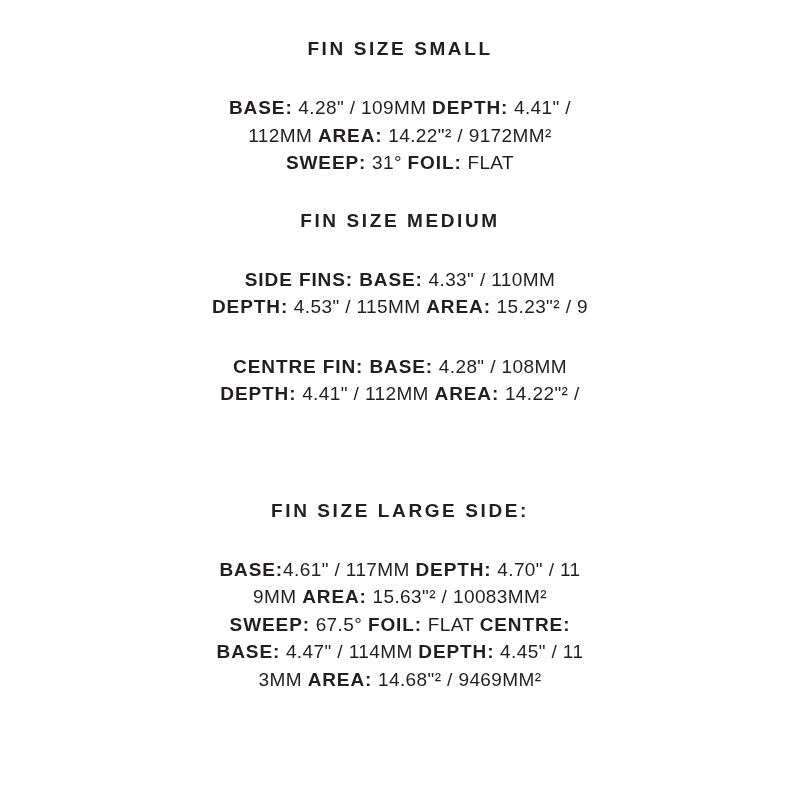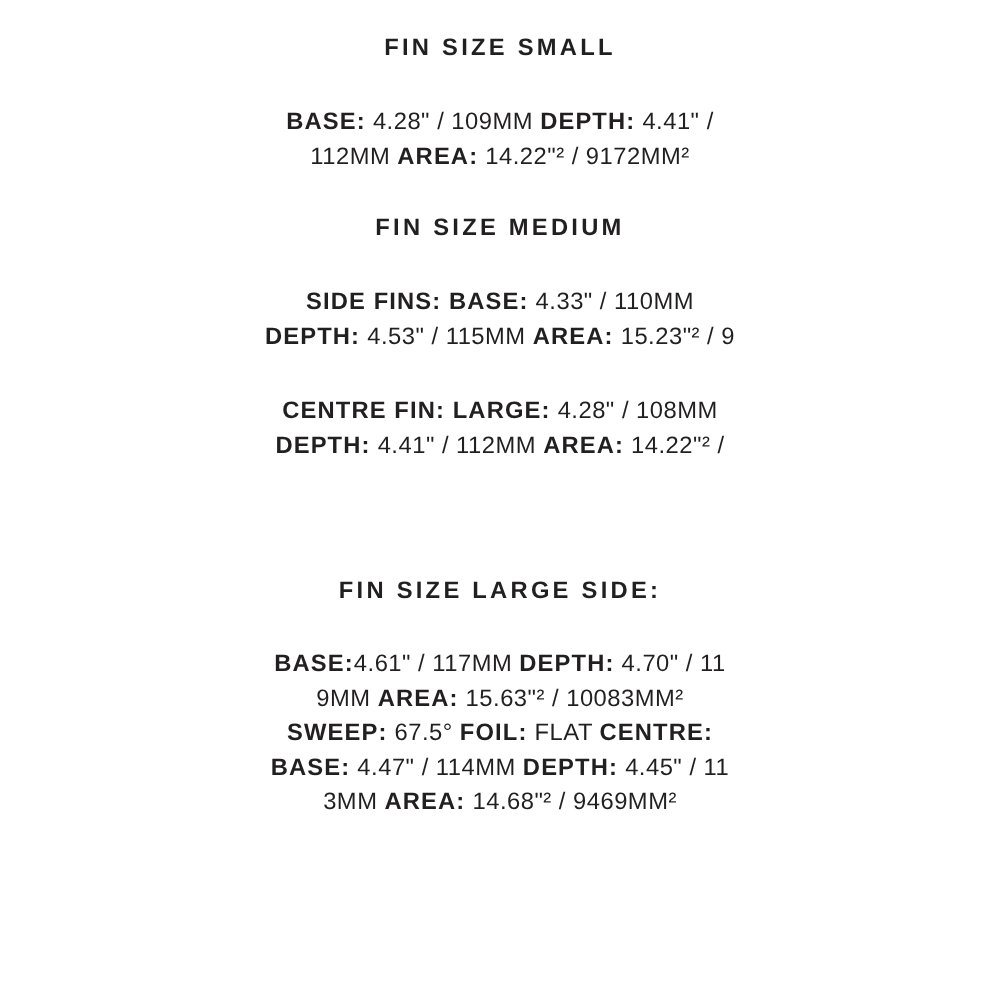--- a/index.html
+++ b/index.html
@@ -12,21 +12,21 @@
     height: 800px;
     background: #ffffff;
     overflow: hidden;
     font-family: "Liberation Sans", sans-serif;
     color: #221f20;
     -webkit-font-smoothing: antialiased;
   }
   .content {
     width: 540px;
     margin: 0 auto;
-    padding-top: 25px;
+    padding-top: 35px;
     text-align: center;
   }
   .section-title {
     font-weight: 700;
     font-size: 19px;
     line-height: 27px;
     letter-spacing: 2.6px;
     white-space: nowrap;
   }
   .section--medium .section-title {
@@ -56,30 +56,31 @@
 </head>
 <body>
 
 <div class="page">
   <div class="content" id="sections-root">
       <div class="section section--small">
         <div class="section-title">FIN SIZE SMALL</div>
         <div class="spec-paragraph">
           <div class="spec-line"><span class="seg bold">BASE:</span><span class="seg"> 4.28" / 109MM </span><span class="seg bold">DEPTH:</span><span class="seg"> 4.41" /</span></div>
           <div class="spec-line"><span class="seg">112MM </span><span class="seg bold">AREA:</span><span class="seg"> 14.22"² / 9172MM²</span></div>
+          <div class="spec-line"><span class="seg bold">SWEEP:</span><span class="seg"> 31° </span><span class="seg bold">FOIL:</span><span class="seg"> FLAT</span></div>
         </div>
       </div>
       <div class="section section--medium">
         <div class="section-title">FIN SIZE MEDIUM</div>
         <div class="spec-paragraph">
           <div class="spec-line"><span class="seg bold">SIDE FINS: BASE:</span><span class="seg"> 4.33" / 110MM</span></div>
           <div class="spec-line"><span class="seg bold">DEPTH:</span><span class="seg"> 4.53" / 115MM </span><span class="seg bold">AREA:</span><span class="seg"> 15.23"² / 9</span></div>
         </div>
         <div class="spec-paragraph">
-          <div class="spec-line"><span class="seg bold">CENTRE FIN: LARGE:</span><span class="seg"> 4.28" / 108MM</span></div>
+          <div class="spec-line"><span class="seg bold">CENTRE FIN: BASE:</span><span class="seg"> 4.28" / 108MM</span></div>
           <div class="spec-line"><span class="seg bold">DEPTH:</span><span class="seg"> 4.41" / 112MM </span><span class="seg bold">AREA:</span><span class="seg"> 14.22"² /</span></div>
         </div>
       </div>
       <div class="section section--large">
         <div class="section-title">FIN SIZE LARGE SIDE:</div>
         <div class="spec-paragraph">
           <div class="spec-line"><span class="seg bold">BASE:</span><span class="seg">4.61" / 117MM </span><span class="seg bold">DEPTH:</span><span class="seg"> 4.70" / 11</span></div>
           <div class="spec-line"><span class="seg">9MM </span><span class="seg bold">AREA:</span><span class="seg"> 15.63"² / 10083MM²</span></div>
           <div class="spec-line"><span class="seg bold">SWEEP:</span><span class="seg"> 67.5° </span><span class="seg bold">FOIL:</span><span class="seg"> FLAT </span><span class="seg bold">CENTRE:</span></div>
           <div class="spec-line"><span class="seg bold">BASE:</span><span class="seg"> 4.47" / 114MM </span><span class="seg bold">DEPTH:</span><span class="seg"> 4.45" / 11</span></div>

